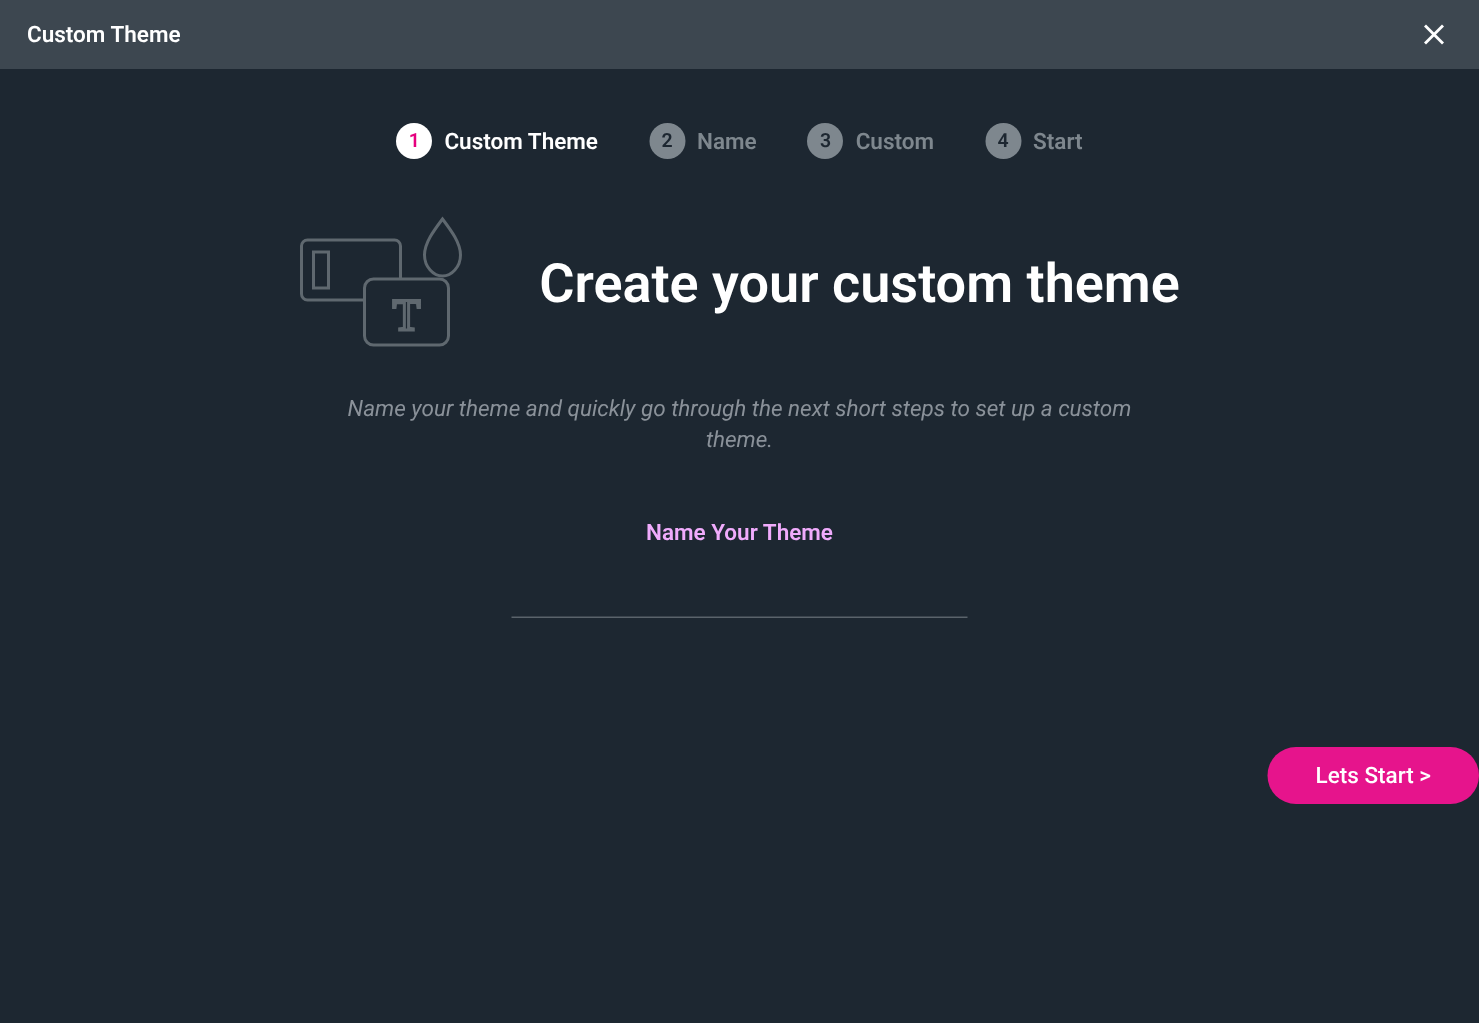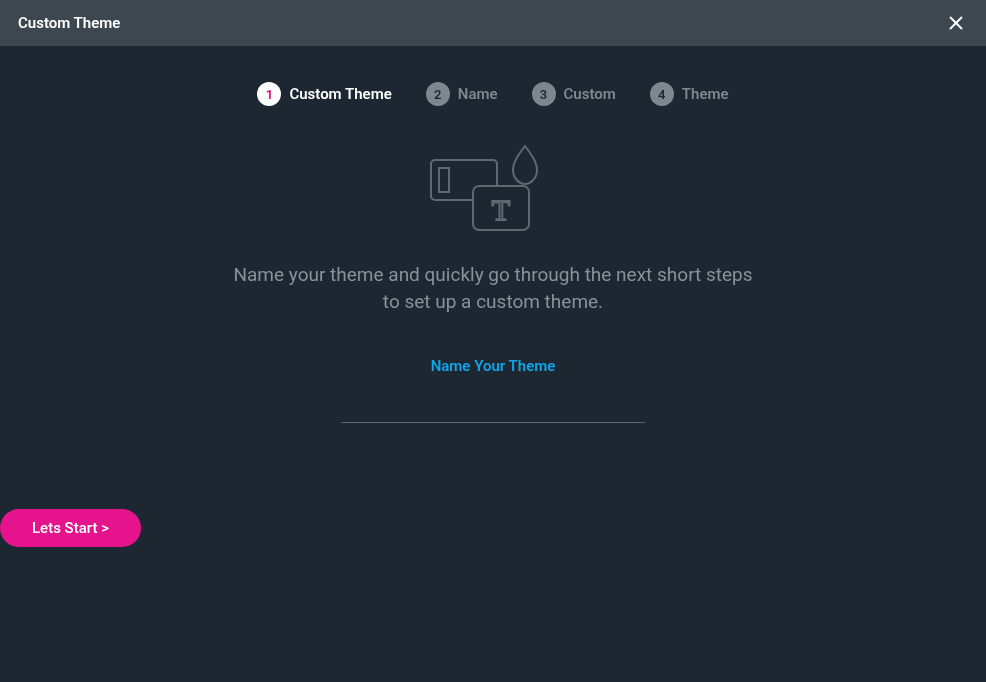--- a/index.html
+++ b/index.html
@@ -94,53 +94,54 @@
       height: 90px;
     }
     .hero-title {
       font-size: 36px;
       font-weight: 600;
       color: #ffffff;
     }
     .description {
       text-align: center;
       color: #8a9199;
-      font-size: 19px;
+      font-size: 15px;
       line-height: 1.4;
       margin-top: 28px;
       max-width: 540px;
       margin-left: auto;
       margin-right: auto;
+      font-style: italic;
     }
     .field-label {
       text-align: center;
       font-size: 15px;
       font-weight: 600;
-      color: #0ea5e9;
+      color: #f0abfc;
       margin-top: 42px;
     }
     .input-wrap {
       display: flex;
       justify-content: center;
       margin-top: 14px;
     }
     .name-input {
       width: 304px;
       background: transparent;
       border: none;
       border-bottom: 1px solid #5a636b;
       color: #ffffff;
       font-size: 15px;
       padding: 8px 4px;
       outline: none;
       text-align: center;
     }
     .cta-wrap {
       display: flex;
-      justify-content: flex-start;
+      justify-content: flex-end;
       margin-top: 86px;
     }
     .cta-button {
       background: #e6148c;
       color: #ffffff;
       border: none;
       border-radius: 22px;
       padding: 10px 32px;
       font-size: 15px;
       font-weight: 500;
@@ -169,32 +170,33 @@
   <div class="step inactive">
     <div class="step-circle">2</div>
     <div class="step-label">Name</div>
   </div>
   <div class="step inactive">
     <div class="step-circle">3</div>
     <div class="step-label">Custom</div>
   </div>
   <div class="step inactive">
     <div class="step-circle">4</div>
-    <div class="step-label">Theme</div>
+    <div class="step-label">Start</div>
   </div>
 </div>
 
 <div class="hero">
   <svg class="hero-icon" viewBox="0 0 128 90">
     <rect x="2" y="16" width="66" height="40" rx="4" fill="none" stroke="#5f686f" stroke-width="2"></rect>
     <rect x="10" y="24" width="10" height="24" fill="none" stroke="#5f686f" stroke-width="2"></rect>
     <rect x="44" y="42" width="56" height="44" rx="6" fill="#1d2731" stroke="#5f686f" stroke-width="2"></rect>
     <text x="72" y="76" font-size="30" fill="none" stroke="#5f686f" stroke-width="2" font-family="serif" text-anchor="middle">T</text>
     <path d="M 96 2 C 90 10 84 18 84 26 C 84 34 90 40 96 40 C 102 40 108 34 108 26 C 108 18 102 10 96 2 Z" fill="#1d2731" stroke="#5f686f" stroke-width="2"></path>
   </svg>
+  <div class="hero-title">Create your custom theme</div>
 </div>
 
 <div class="description">Name your theme and quickly go through the next short steps to set up a custom theme.</div>
 
 <div class="field-label">Name Your Theme</div>
 
 <div class="input-wrap">
   <input type="text" class="name-input" value="" style="">
 </div>
 

